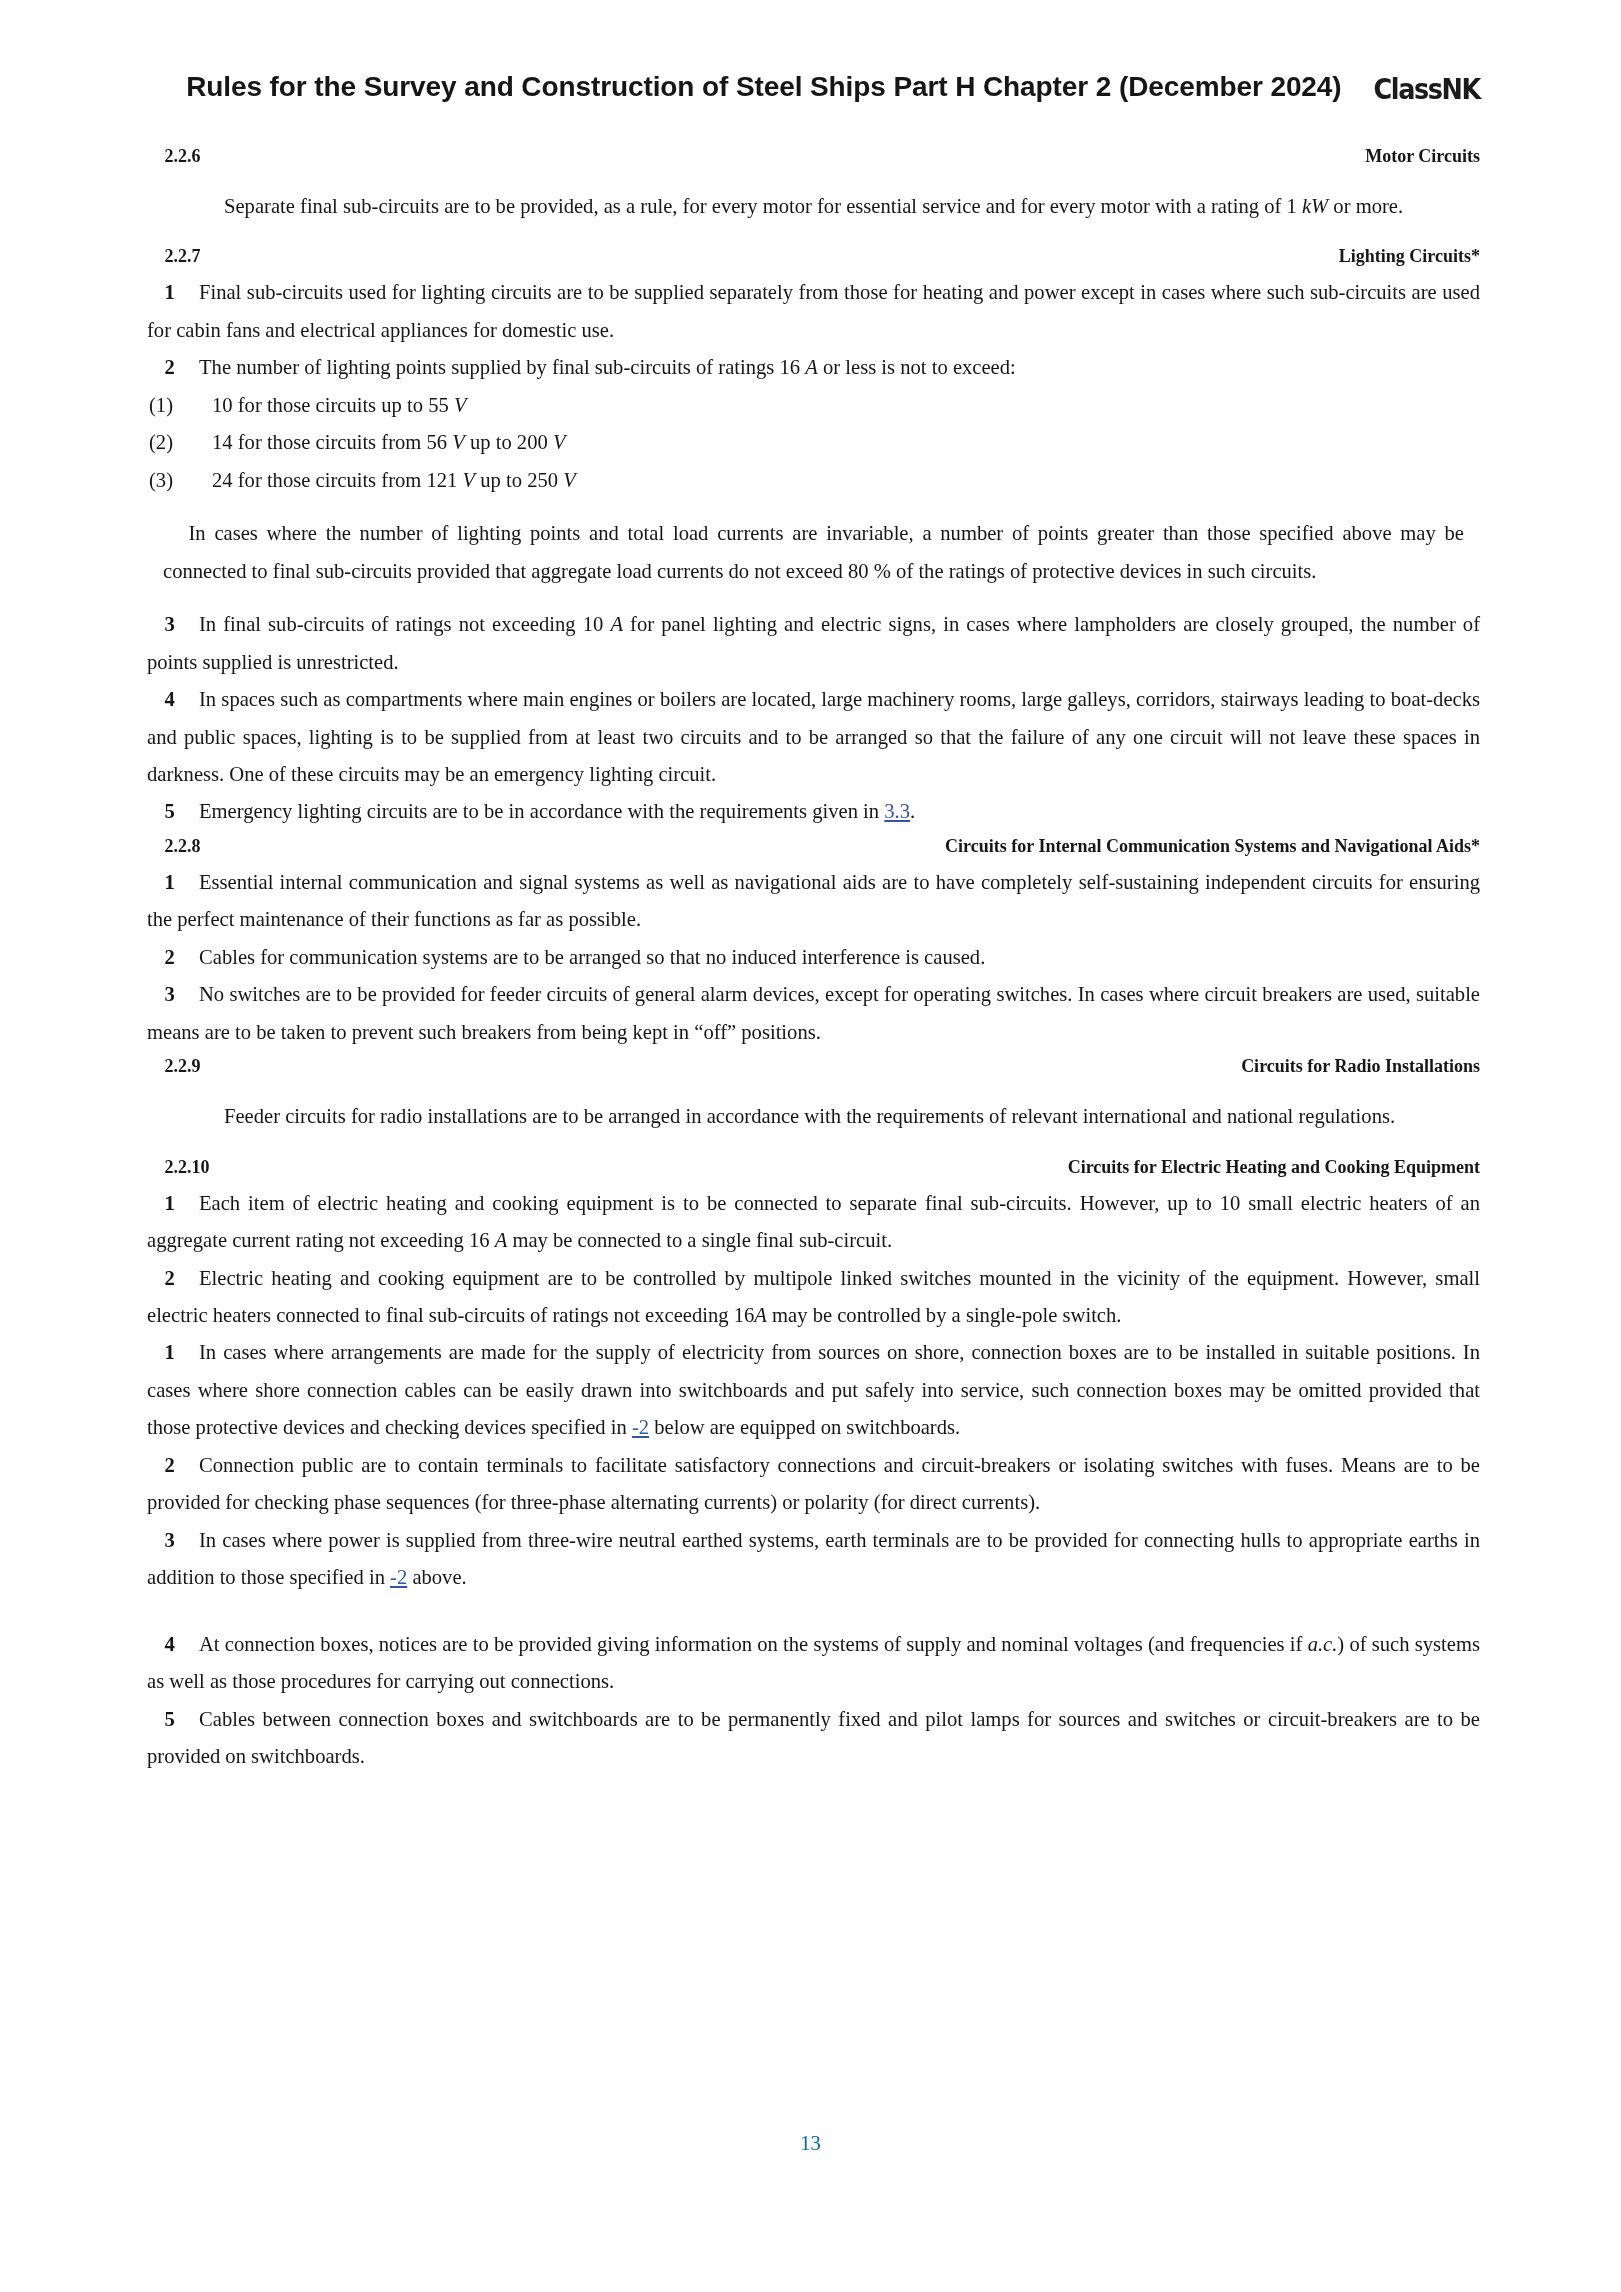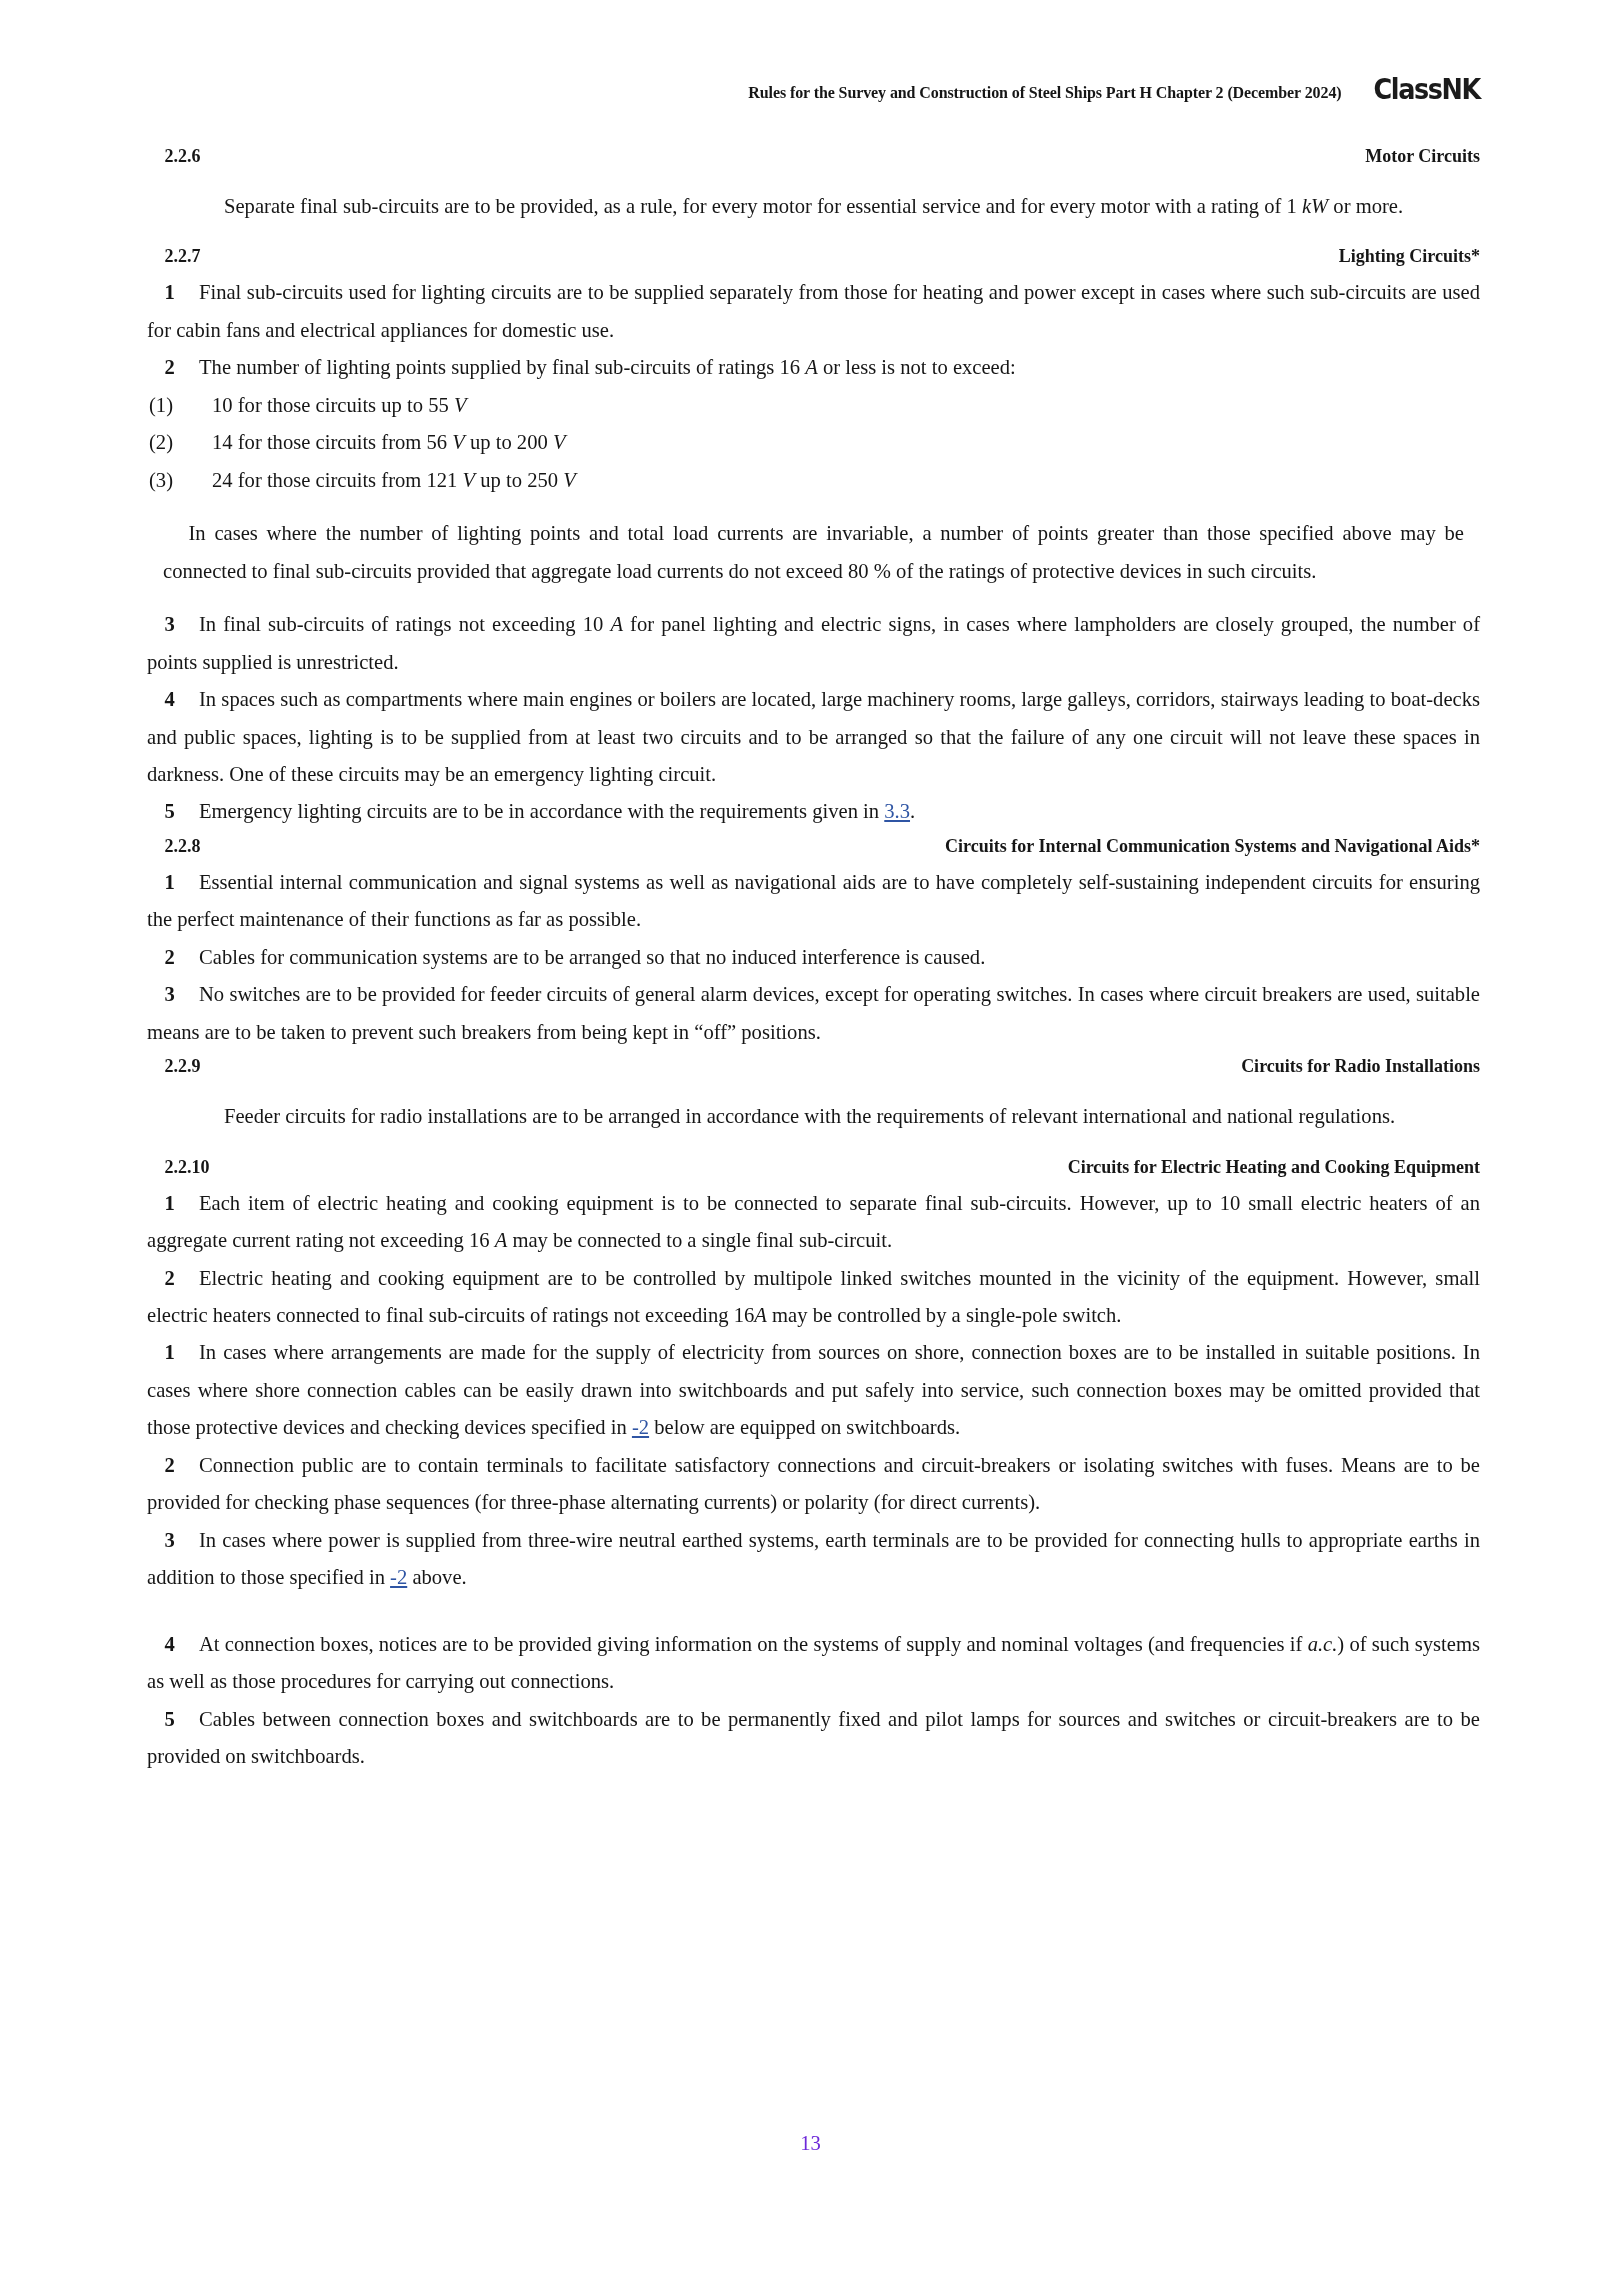--- a/index.html
+++ b/index.html
@@ -29,23 +29,23 @@
   
   .running-head {
     display: flex;
     align-items: flex-end;
     justify-content: flex-end;
     gap: 17.6px;
     padding-top: 71px;
     height: 33px;
   }
   .running-head-text {
-    font-family: Liberation Serif, serif;
-    font-weight: bold;
-    font-size: 16px;
+    font-family: Liberation Sans, sans-serif;
+    font-weight: bold;
+    font-size: 28px;
     letter-spacing: -0.1px;
     white-space: nowrap;
     line-height: 1;
     padding-bottom: 2.9px;
   }
   .brand-logo {
     font-family: "DejaVu Sans", "Liberation Sans", sans-serif;
     font-weight: bold;
     font-size: 29px;
     letter-spacing: -1.6px;
@@ -144,21 +144,21 @@
 
   
   .page-number {
     position: absolute;
     left: 0;
     right: 0;
     top: 2132px;
     text-align: center;
     font-size: 20.6px;
     font-family: "Liberation Serif", "DejaVu Serif", serif;
-    color: #6d28d9;
+    color: #0369a1;
   }
 </style>
 </head>
 <body>
 
 <div class="page">
   <div class="content">
 
     <div class="running-head">
       <span class="running-head-text">Rules for the Survey and Construction of Steel Ships Part H Chapter 2 (December 2024)</span>

